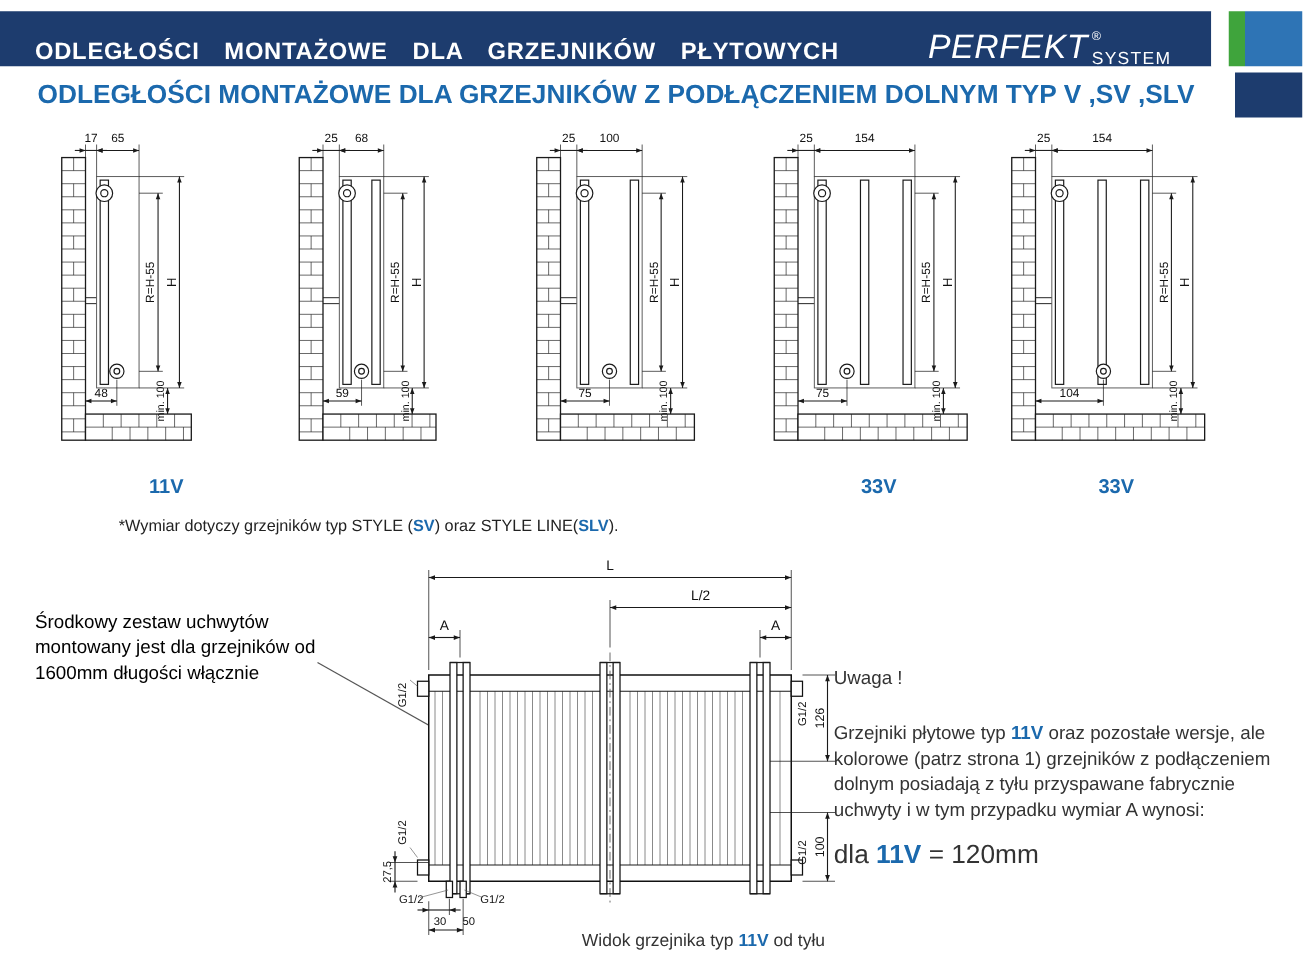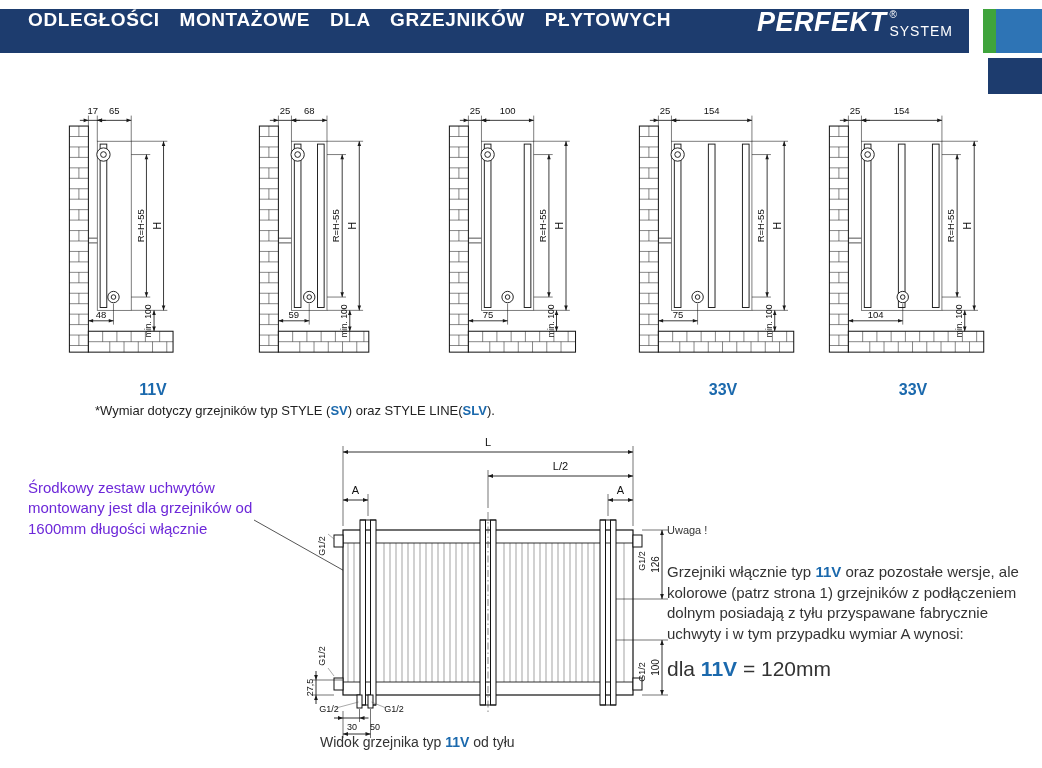--- a/index.html
+++ b/index.html
@@ -2,55 +2,55 @@
 <html><head>
 <meta charset="utf-8">
 <style>
   *{margin:0;padding:0;box-sizing:border-box}
   html,body{width:1042px;height:768px}
   body{background:#fff;font-family:"Liberation Sans",sans-serif;overflow:hidden;color:#222}
   .page{position:relative;width:1042px;height:768px;background:#fff}
 
   
   .h1{display:flex;align-items:stretch;height:44px;margin-top:9px}
-  .h1-main{flex:1;background:#1d3c6e;display:flex;align-items:flex-start;justify-content:space-between;padding:0 16px 0 28px}
+  .h1-main{flex:1;background:#1d3c6e;display:flex;align-items:flex-end;justify-content:space-between;padding:0 32px 0 28px}
   .h1-title{color:#fff;font-weight:bold;font-size:19px;letter-spacing:.6px;word-spacing:14px;white-space:nowrap}
   .logo{display:flex;align-items:flex-start;color:#fff;line-height:1}
-  .logo-main{font-size:27px;font-weight:bold;font-style:italic;letter-spacing:.5px}
+  .logo-main{font-size:27px;font-weight:normal;font-style:italic;letter-spacing:.5px}
   .logo-side{display:flex;flex-direction:column;margin-left:3px;margin-top:1px}
   .logo-reg{font-size:10px;line-height:1}
   .logo-sub{font-size:14px;letter-spacing:1px;margin-top:4px}
   .h1-gap{width:14px;background:#fff}
   .h1-green{width:13px;background:#3fa43c}
   .h1-blue{width:46px;background:#2e74b5}
 
   
   .h2{position:relative;height:46px;display:flex;align-items:center;padding-left:30px}
   .h2-title{color:#1b69ad;font-weight:bold;font-size:21px;white-space:nowrap}
   .h2-block{position:absolute;right:0;top:5px;width:54px;height:36px;background:#1d3c6e}
 
   
-  .diagrams{display:flex;justify-content:center;padding:4px 14px 0 38px}
+  .diagrams{display:flex;justify-content:flex-start;padding:4px 14px 0 38px}
   .diag{flex:0 0 auto;width:190px}
   .diag-canvas svg{width:190px;height:276px;display:block;overflow:visible}
   .diag-label{text-align:center;color:#1b69ad;font-weight:bold;font-size:16px;margin-top:2px}
   svg text{font-family:"Liberation Sans",sans-serif}
 
-  .footnote{margin:4px 0 0 95px;font-size:13px;color:#222}
+  .footnote{margin:14px 0 0 95px;font-size:13px;color:#222}
   .hl{color:#1b69ad;font-weight:bold}
 
   
   .bottom{position:relative;height:340px;margin-top:2px}
-  .bracket-note{position:absolute;left:28px;top:58px;width:248px;font-size:15px;color:#6d28d9;line-height:1.35}
+  .bracket-note{position:absolute;left:28px;top:58px;width:248px;font-size:15px;color:#000000;line-height:1.35}
   .leader{position:absolute;left:0;top:0;pointer-events:none}
   .rear{position:absolute;left:268px;top:10px}
   .rear svg{width:430px;height:316px;display:block;overflow:visible}
-  .caption{position:absolute;left:320px;top:314px;width:340px;text-align:left;font-size:14px;color:#333}
+  .caption{position:absolute;left:320px;top:314px;width:340px;text-align:right;font-size:14px;color:#333}
   .uwaga{position:absolute;left:667px;top:104px;width:374px;color:#333}
-  .uwaga-title{font-size:11px;margin-bottom:26px}
+  .uwaga-title{font-size:15px;margin-bottom:26px}
   .uwaga-text{font-size:15px;line-height:1.38;margin-bottom:12px}
   .uwaga-line{font-size:21px;margin-bottom:10px}
 </style>
 </head>
 <body>
 
 <div class="page">
 
   <header class="h1">
     <div class="h1-main">
@@ -62,20 +62,21 @@
           <span class="logo-sub">SYSTEM</span>
         </span>
       </span>
     </div>
     <div class="h1-gap"></div>
     <div class="h1-green"></div>
     <div class="h1-blue"></div>
   </header>
 
   <div class="h2">
+    <span class="h2-title">ODLEGŁOŚCI MONTAŻOWE DLA GRZEJNIKÓW Z PODŁĄCZENIEM DOLNYM TYP V ,SV ,SLV</span>
     <span class="h2-block"></span>
   </div>
 
   <div class="diagrams">
     <figure class="diag">
       <div class="diag-canvas">
           <svg viewBox="0 0 200 290">
             <rect x="12" y="24" width="20" height="238" fill="#fff" stroke="#1a1a1a" stroke-width="1.1"></rect>
             <line x1="12" y1="35" x2="32" y2="35" stroke="#1a1a1a" stroke-width="0.55"></line>
             <line x1="12" y1="46" x2="32" y2="46" stroke="#1a1a1a" stroke-width="0.55"></line>
@@ -699,18 +700,18 @@
           <line x1="68" y1="278" x2="90.5" y2="272" stroke="#555" stroke-width="0.5"></line>
           <text x="126" y="282" font-size="9" text-anchor="middle" fill="#111">G1/2</text>
           <line x1="118" y1="278" x2="103.5" y2="272" stroke="#555" stroke-width="0.5"></line>
         </svg>
       </div>
 
     <p class="caption"><span>Widok grzejnika typ </span><span class="hl">11V</span><span> od tyłu</span></p>
 
     <div class="uwaga">
       <p class="uwaga-title">Uwaga !</p>
-      <p class="uwaga-text"><span>Grzejniki włącznie typ </span><span class="hl">11V</span><span> oraz pozostałe wersje, ale kolorowe (patrz strona 1) grzejników z podłączeniem dolnym posiadają z tyłu przyspawane fabrycznie uchwyty i w tym przypadku wymiar A wynosi:</span></p>
+      <p class="uwaga-text"><span>Grzejniki płytowe typ </span><span class="hl">11V</span><span> oraz pozostałe wersje, ale kolorowe (patrz strona 1) grzejników z podłączeniem dolnym posiadają z tyłu przyspawane fabrycznie uchwyty i w tym przypadku wymiar A wynosi:</span></p>
       <p class="uwaga-line"><span>dla </span><span class="hl">11V</span><span> = 120mm</span></p>
     </div>
   </section>
 
 </div>
 
 </body></html>

